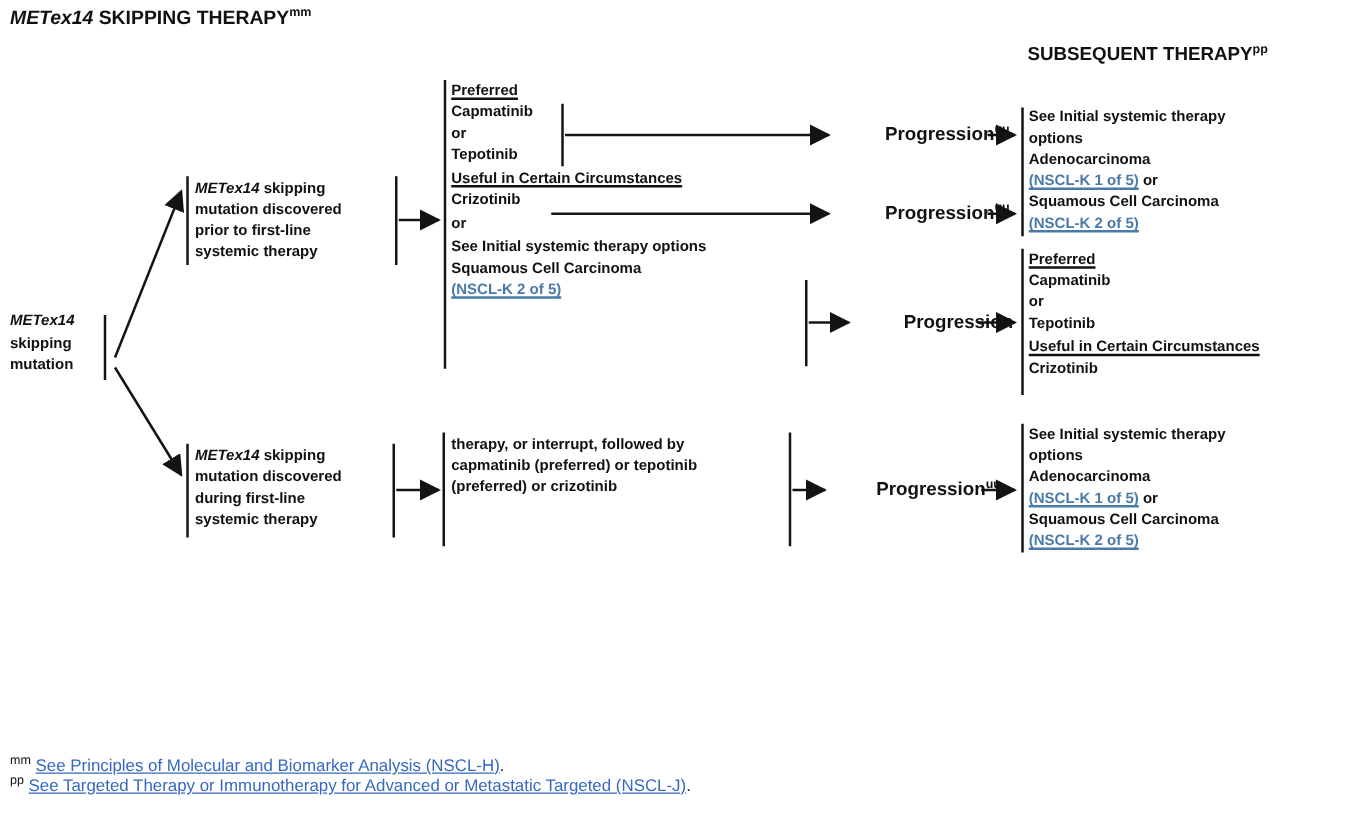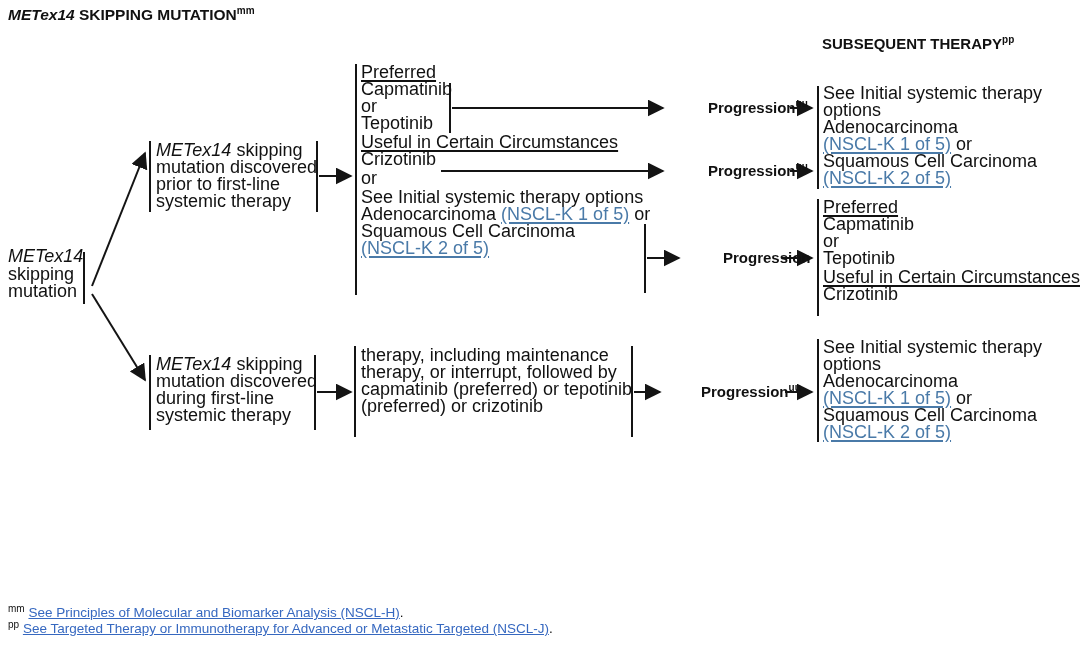--- a/index.html
+++ b/index.html
@@ -5,21 +5,21 @@
   html,body{margin:0;padding:0;background:#ffffff;}
   #canvas{
     position:relative;width:1080px;height:662px;background:#ffffff;overflow:hidden;
     font-family:"Liberation Sans","DejaVu Sans",sans-serif;
     color:var(--ink,#111111);
   }
   .abs{position:absolute;}
   .title{font-size:15.5px;font-weight:700;white-space:nowrap;}
   .colhdr{font-size:15px;font-weight:700;white-space:nowrap;}
   sup{font-size:10px;line-height:0;vertical-align:super;}
-  .node{font-size:18px;font-weight:400;line-height:17px;white-space:nowrap;}
+  .node{font-size:12px;font-weight:700;line-height:17px;white-space:nowrap;}
   .node .ln{white-space:nowrap;}
   .gap{margin-top:2px;}
   .hdr{text-decoration:underline;text-decoration-thickness:1.5px;text-underline-offset:2px;}
   .root{line-height:17.5px;}
   .prog{font-size:15px;font-weight:700;white-space:nowrap;margin-left:37px;}
   a.dlink{color:var(--link_diagram,#4a7aa8);text-decoration:underline;text-decoration-thickness:1.5px;text-underline-offset:2px;cursor:pointer;}
   .fnotes{font-size:13.5px;line-height:16px;}
   .fnotes sup{font-size:10px;}
   a.flink{color:var(--link_footnote,#3668c0);text-decoration:underline;cursor:pointer;text-align:right;}
   svg#wires{position:absolute;left:0;top:0;}
@@ -65,21 +65,21 @@
     <line x1="150" y1="355" x2="150" y2="430"></line>
     <line x1="315" y1="355" x2="315" y2="430"></line>
     <line x1="317" y1="392" x2="351" y2="392" marker-end="url(#ah)"></line>
     <line x1="355" y1="346" x2="355" y2="437"></line>
     <line x1="632" y1="346" x2="632" y2="437"></line>
     <line x1="634" y1="392" x2="660" y2="392" marker-end="url(#ah)"></line>
     <line x1="785" y1="392" x2="812" y2="392" marker-end="url(#ah)"></line>
   </svg>
 
   <div class="abs title" style="left:8px;top:6px;">
-    <i>METex14</i><span> SKIPPING MUTATION</span><sup>mm</sup>
+    <i>METex14</i><span> SKIPPING THERAPY</span><sup>mm</sup>
   </div>
 
   <div class="abs colhdr" style="left:822px;top:35px;">
     <span>SUBSEQUENT THERAPY</span><sup>pp</sup>
   </div>
 
   <div class="abs node root" style="left:8px;top:248px;">
     <div class="ln"><i>METex14</i></div>
     <div class="ln">skipping</div>
     <div class="ln">mutation</div>
@@ -101,27 +101,25 @@
 
   <div class="abs node" style="left:361px;top:64px;">
     <div class="ln hdr">Preferred</div>
     <div class="ln">Capmatinib</div>
     <div class="ln">or</div>
     <div class="ln">Tepotinib</div>
     <div class="ln hdr gap">Useful in Certain Circumstances</div>
     <div class="ln">Crizotinib</div>
     <div class="ln gap">or</div>
     <div class="ln gap">See Initial systemic therapy options</div>
-    <div class="ln"><span>Adenocarcinoma </span><a class="dlink">(NSCL-K 1 of 5)</a><span> or</span></div>
     <div class="ln">Squamous Cell Carcinoma</div>
     <div class="ln"><a class="dlink">(NSCL-K 2 of 5)</a></div>
   </div>
 
   <div class="abs node" style="left:361px;top:347px;">
-    <div class="ln">therapy, including maintenance</div>
     <div class="ln">therapy, or interrupt, followed by</div>
     <div class="ln">capmatinib (preferred) or tepotinib</div>
     <div class="ln">(preferred) or crizotinib</div>
   </div>
 
   <div class="abs prog" style="left:671px;top:99px;">
     <span>Progression</span><sup>uu</sup>
   </div>
   <div class="abs prog" style="left:671px;top:162px;">
     <span>Progression</span><sup>uu</sup>

